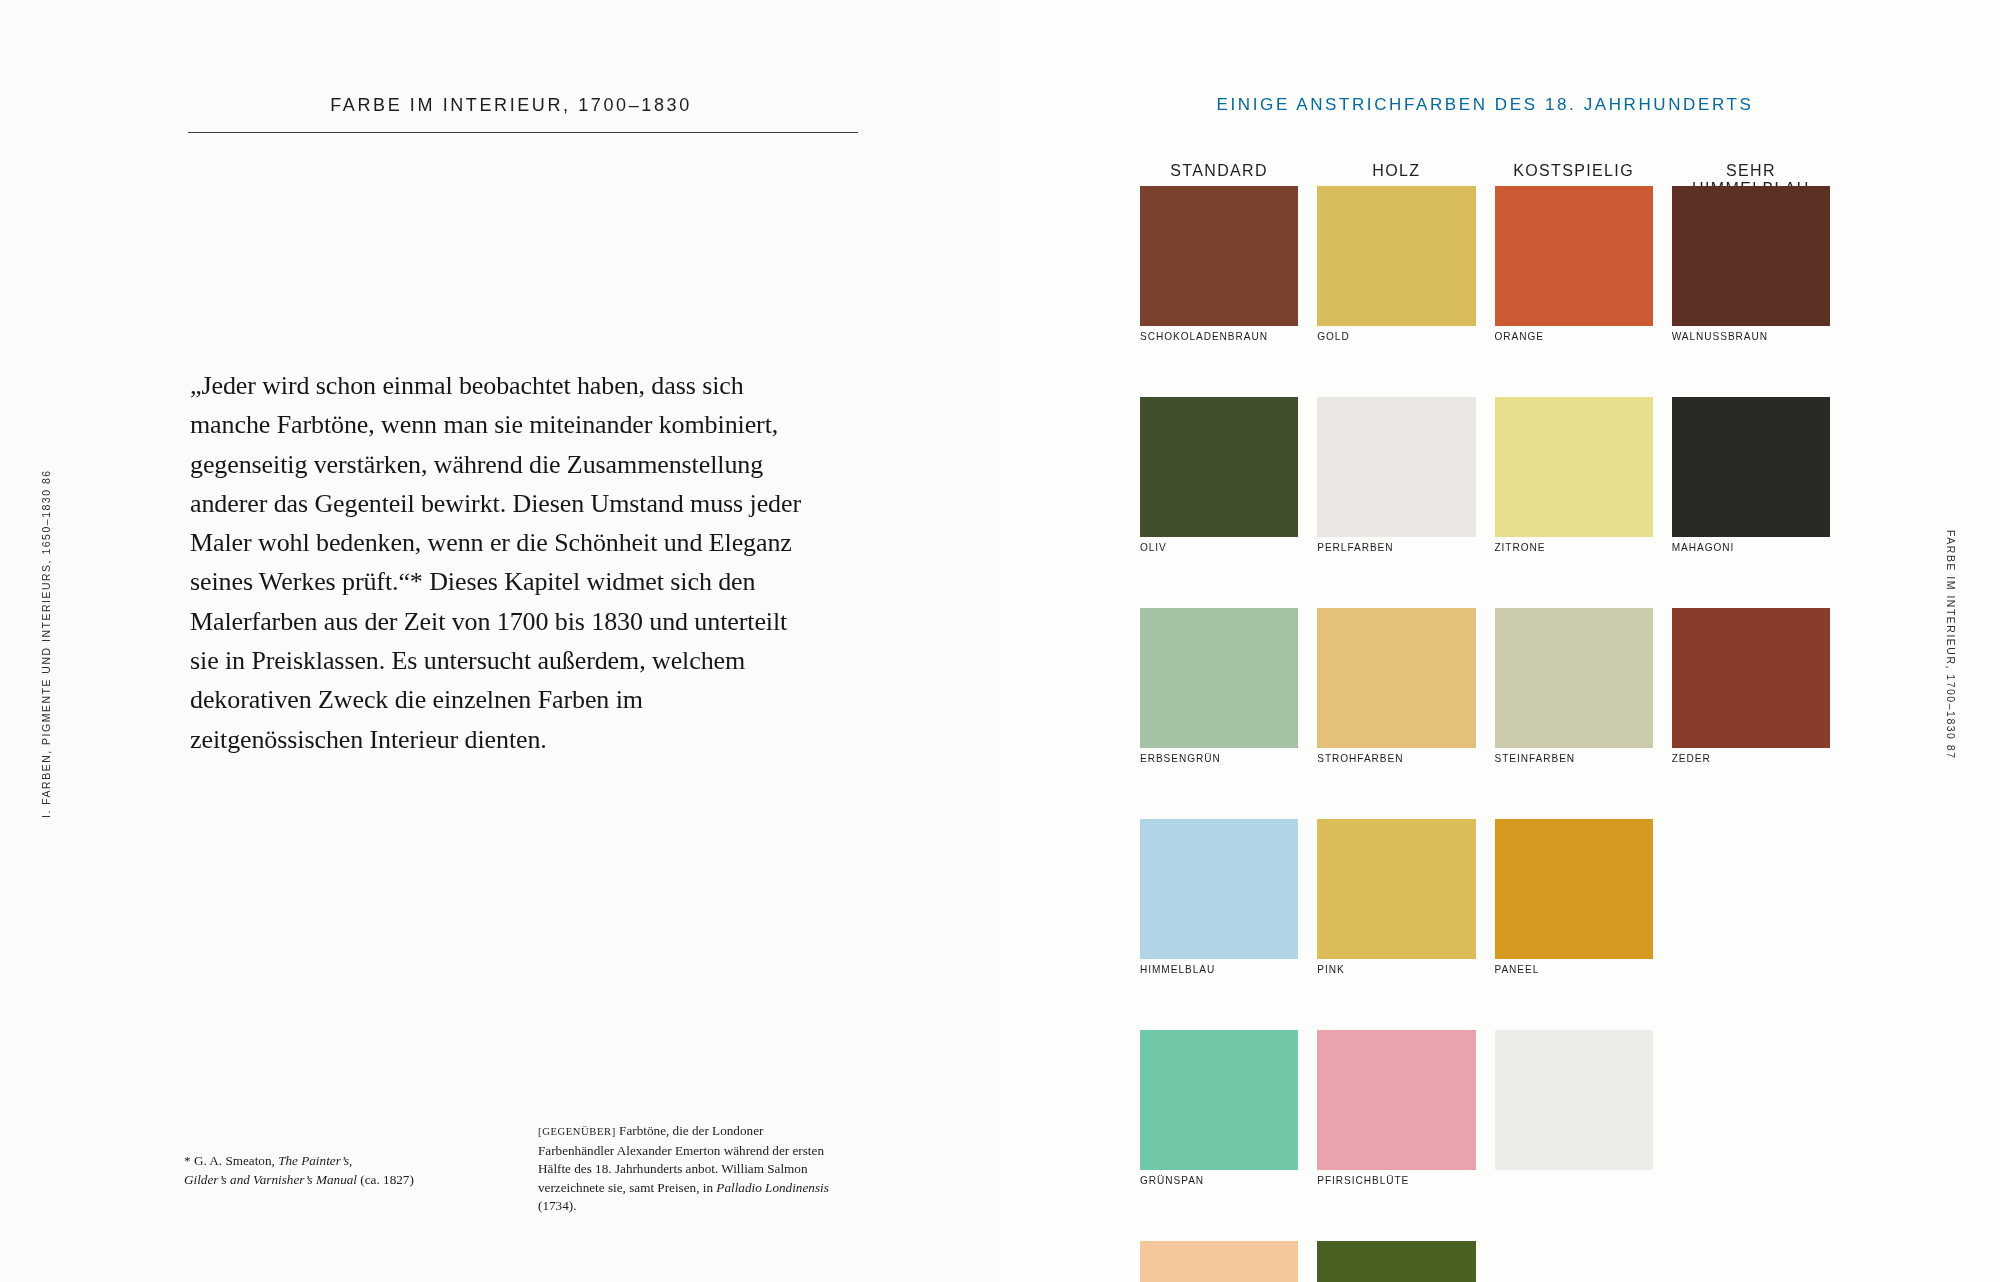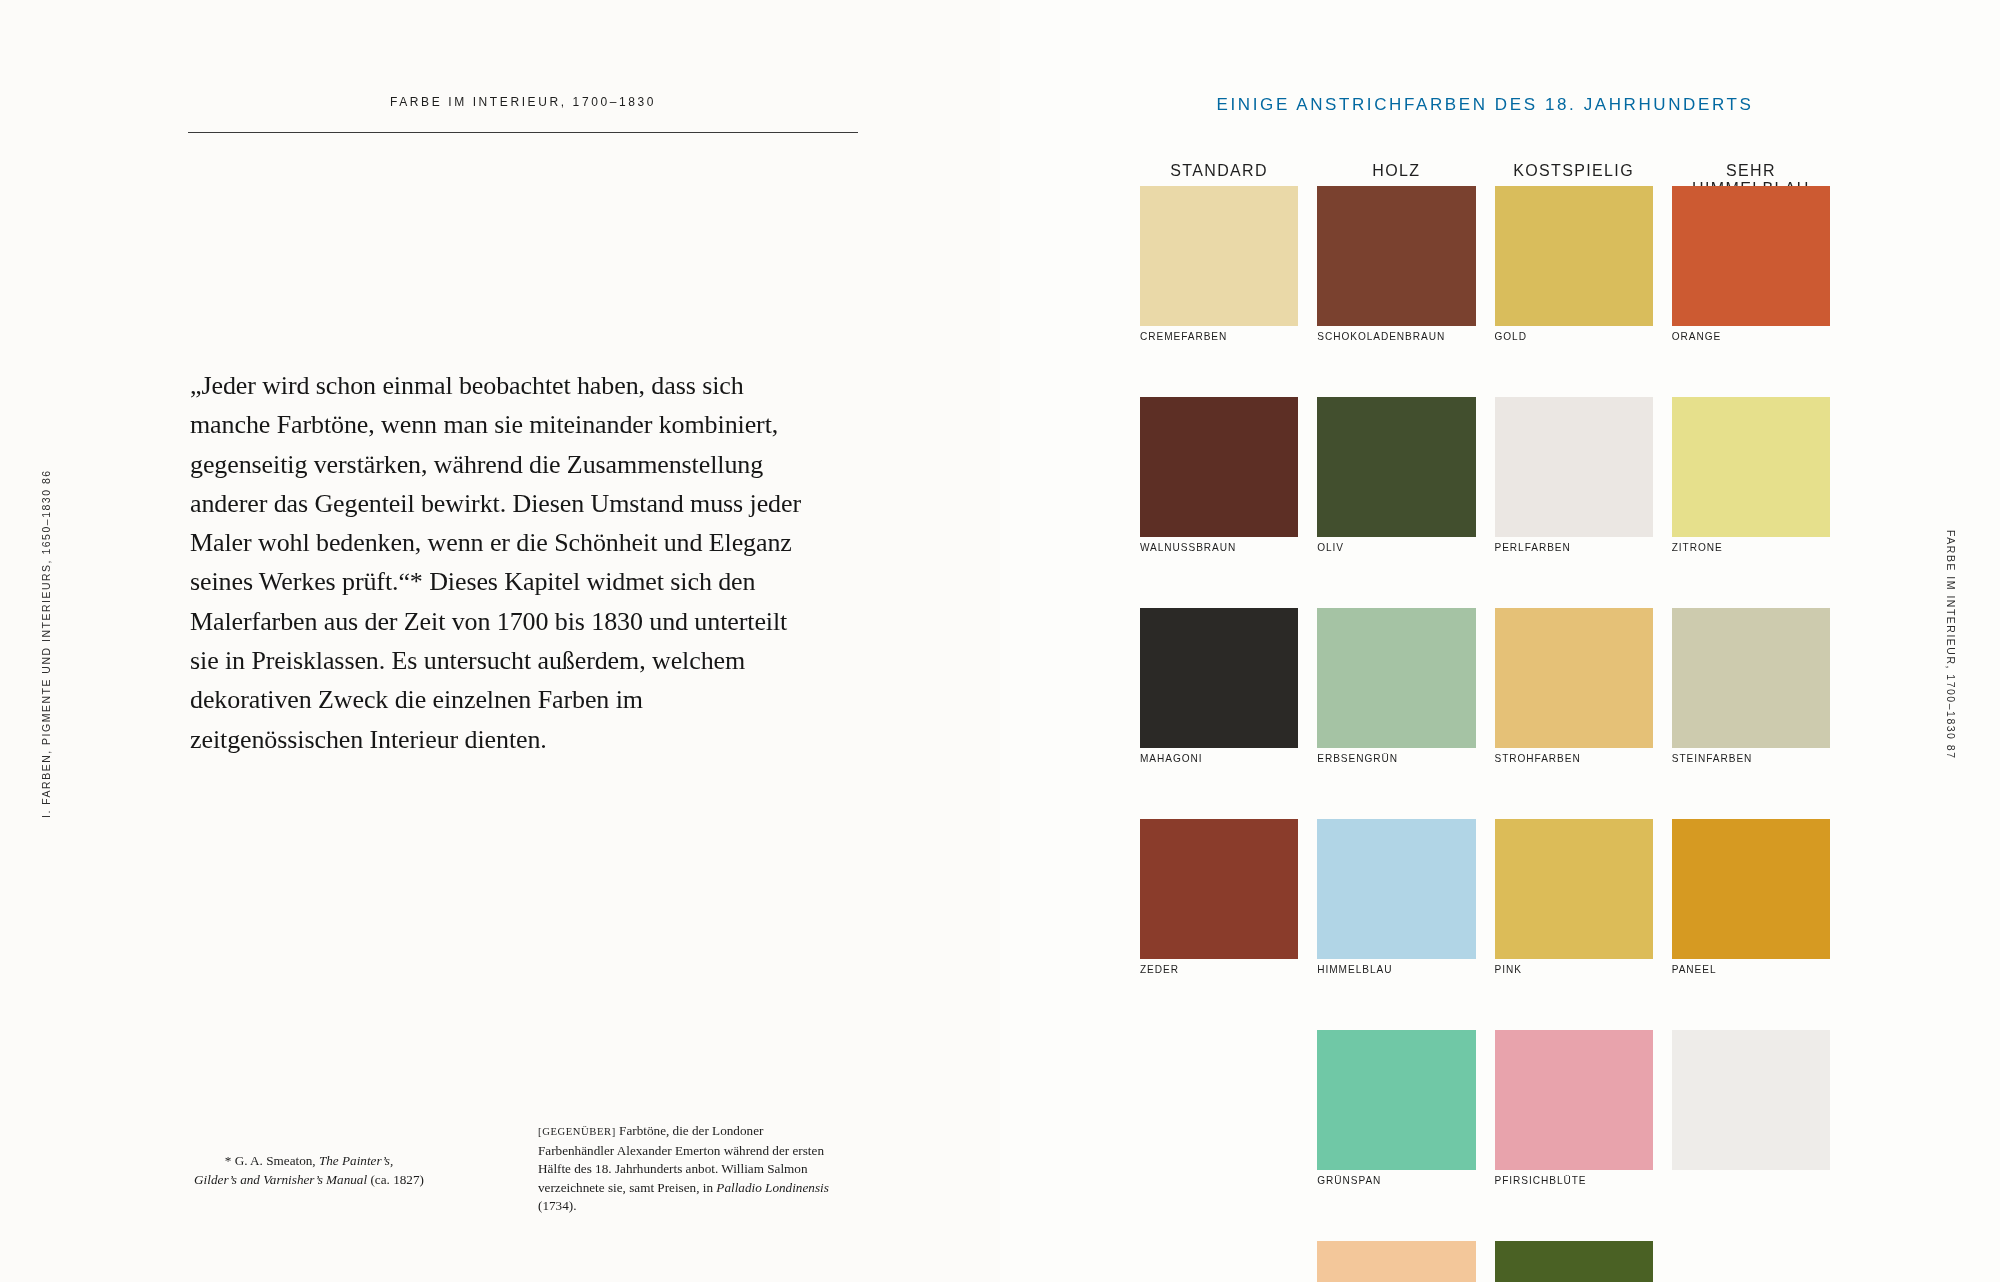--- a/index.html
+++ b/index.html
@@ -36,23 +36,23 @@
   }
   .vrun-right{
     left:1957px;top:530px;
     transform:rotate(90deg);
     transform-origin:0 0;
   }
 
   
   .hd-left{
     position:absolute;
-    left:188px;top:95px;width:670px;
+    left:176px;top:95px;width:670px;
     text-align:center;
-    font-size:12px;
+    font-size:18px;
     letter-spacing:2.6px;
     color:#1d1d1d;
     font-weight:400;
   }
   .hd-rule{
     position:absolute;
     left:188px;top:132px;width:670px;height:1px;
     background:#3a3a3a;
   }
   .body-copy{
@@ -64,21 +64,21 @@
     color:#161616;
     letter-spacing:-0.1px;
   }
   .fn{
     position:absolute;
     font-family:"Liberation Serif",serif;
     font-size:13.2px;
     line-height:18.5px;
     color:#1b1b1b;
   }
-  .fn-source{left:184px;top:1152px;width:250px;text-align:center;}
+  .fn-source{left:184px;top:1152px;width:250px;}
   .fn-caption{left:538px;top:1122px;width:300px;}
   .fn i{font-style:italic;}
   .smallcaps{
     font-size:10.6px;
     letter-spacing:0.6px;
     font-variant:normal;
   }
 
   
   .hd-right{
@@ -156,24 +156,20 @@
   <div class="hd-right">EINIGE ANSTRICHFARBEN DES 18. JAHRHUNDERTS</div>
 
   <div class="col-heads" id="col-heads">
       <div class="col-head">STANDARD</div>
       <div class="col-head">HOLZ</div>
       <div class="col-head">KOSTSPIELIG</div>
       <div class="col-head">SEHR HIMMELBLAU</div>
     </div>
   <div class="swatch-grid" id="swatch-grid">
       <div class="cell">
-        <span class="chip" style="background: rgb(234, 217, 168);"></span>
-        <span class="chip-label">CREMEFARBEN</span>
-      </div>
-      <div class="cell">
         <span class="chip" style="background: rgb(122, 65, 47);"></span>
         <span class="chip-label">SCHOKOLADENBRAUN</span>
       </div>
       <div class="cell">
         <span class="chip" style="background: rgb(217, 189, 92);"></span>
         <span class="chip-label">GOLD</span>
       </div>
       <div class="cell">
         <span class="chip" style="background: rgb(204, 90, 50);"></span>
         <span class="chip-label">ORANGE</span>

